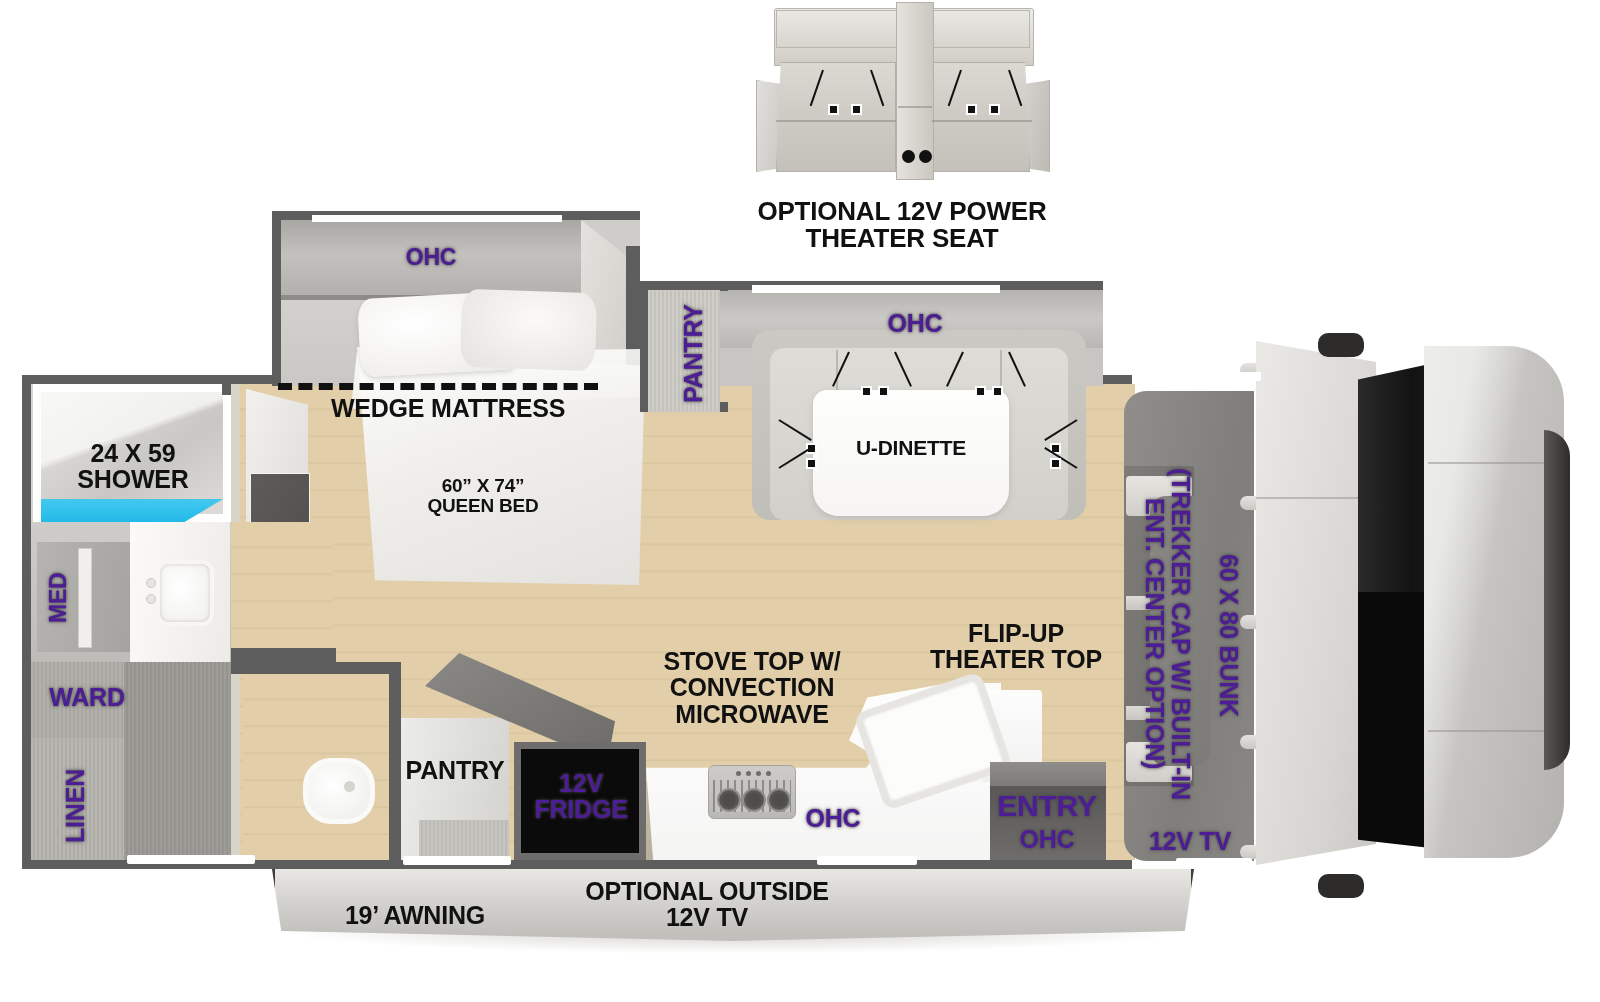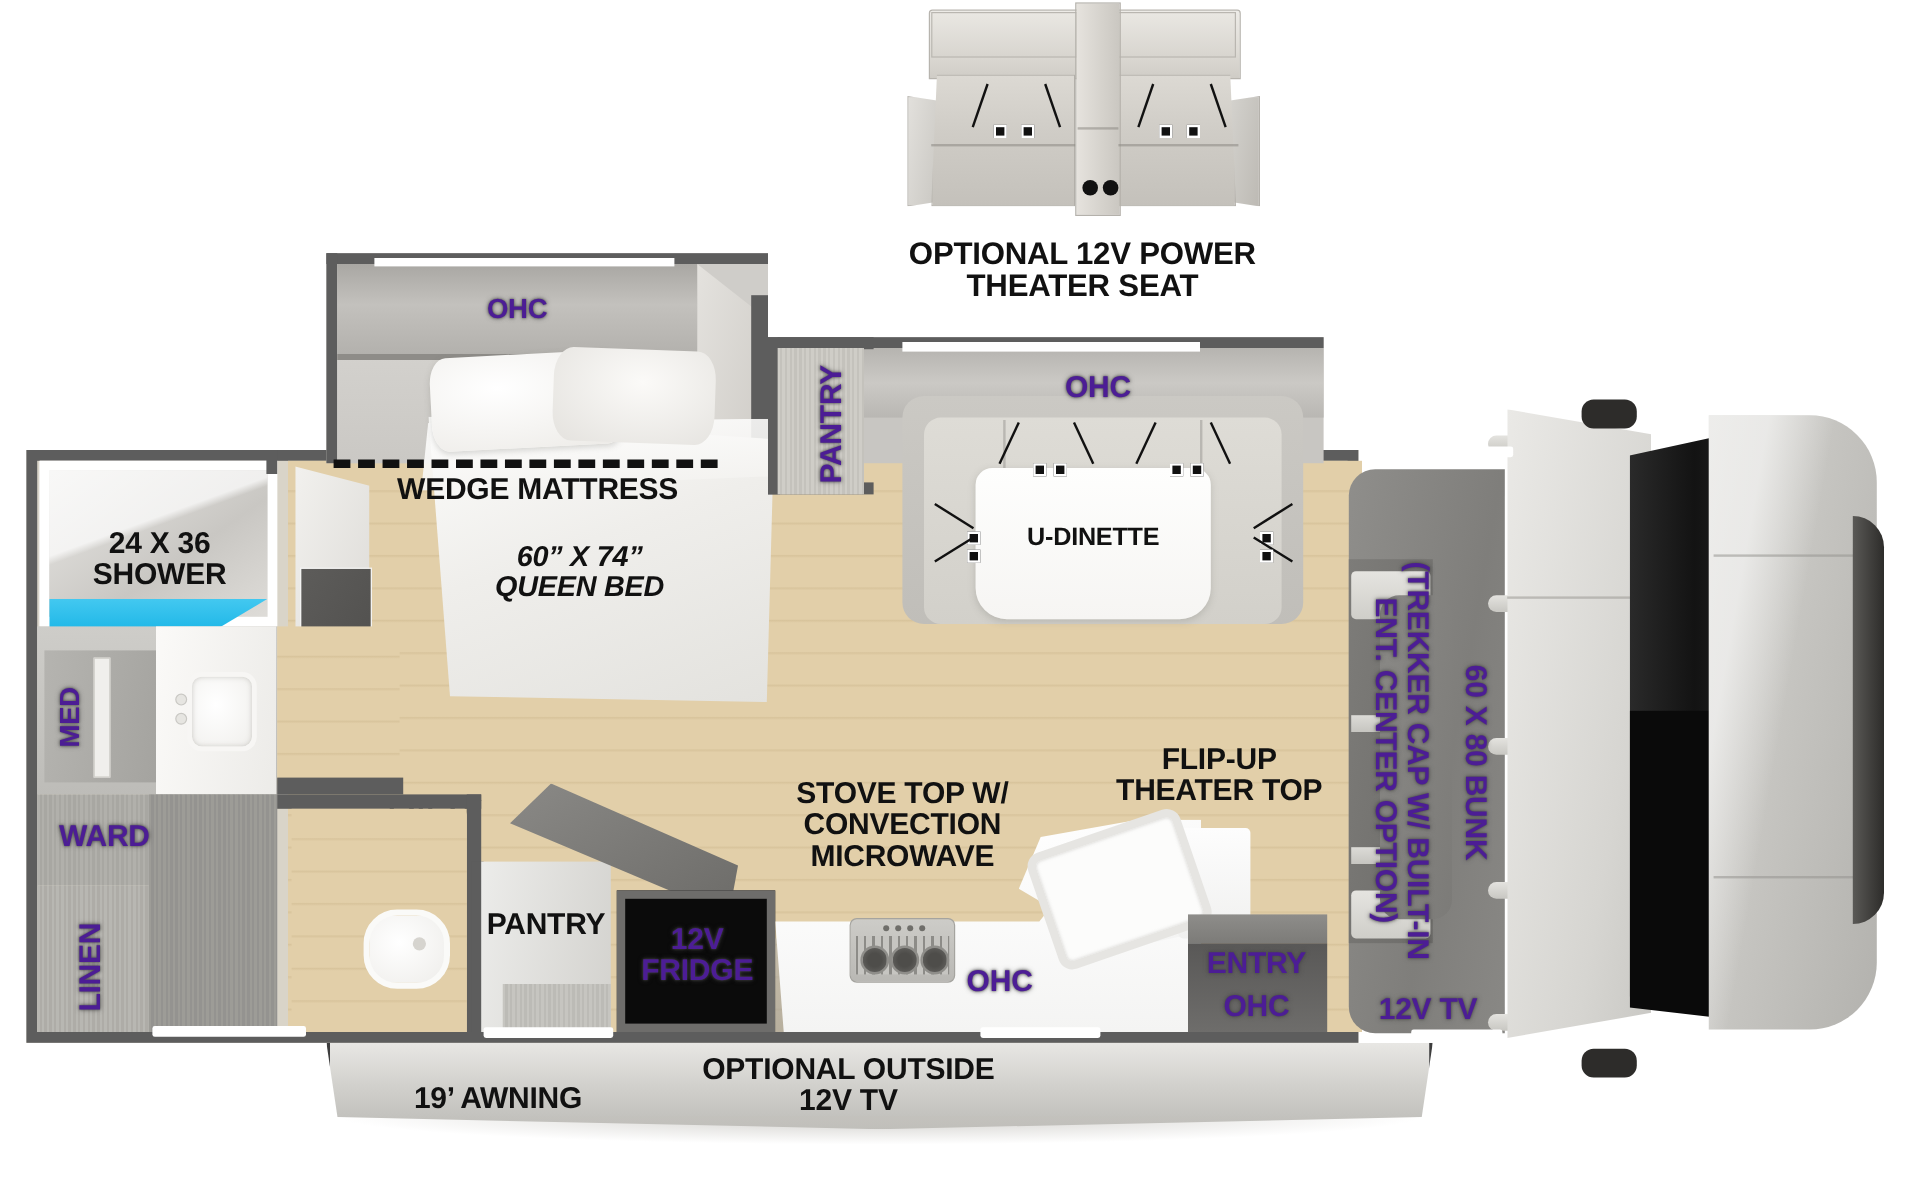--- a/index.html
+++ b/index.html
@@ -288,34 +288,34 @@
 
 <div id="bed">
   <div class="duvet"></div>
   <div class="duvet-fold"></div>
   <div class="pillow"></div>
   <div class="pillow2"></div>
 </div>
 
 <div id="wedgeline"></div>
 <div class="lbl dark" style="left:300px;top:395px;width:296px;font-size:25px;">WEDGE MATTRESS</div>
-<div class="lbl dark" style="left:355px;top:452px;width:256px;font-size:24px;font-style:italic;">60” X 74”
+<div class="lbl dark" style="left:355px;top:476px;width:256px;font-size:19px;">60” X 74”
 QUEEN BED</div>
 
 <div id="ns"></div>
 <div id="ns-tv"></div>
 <div class="lbl dark" style="left:248px;top:663px;width:224px;font-size:25px;">12V TV</div>
 
 <div id="bath-out"></div>
 <div id="shower"></div>
 <div id="shower-in"></div>
 <div id="shower-in2"></div>
 <div id="shower-pan"></div>
 <div id="bath-wall-v"></div>
-<div class="lbl dark" style="left:45px;top:440px;width:176px;font-size:25px;">24 X 36
+<div class="lbl dark" style="left:45px;top:440px;width:176px;font-size:25px;">24 X 59
 SHOWER</div>
 
 <div id="vanity"></div>
 <div id="med"></div>
 <div id="med-handle"></div>
 <div id="sinkwall"></div>
 <div id="sink"></div>
 <div class="faucet" style="left:146px;top:578px;"></div>
 <div class="faucet" style="left:146px;top:594px;"></div>
 <div class="lbl white vert180" style="left:46px;top:560px;height:76px;font-size:23px;">MED</div>
@@ -399,21 +399,21 @@
 <div class="recdot" style="left:806px;top:458px;"></div>
 <div class="rec" style="left:1076px;top:420px;transform:rotate(58deg);"></div>
 <div class="recdot" style="left:1050px;top:443px;"></div>
 <div class="rec" style="left:1076px;top:468px;transform:rotate(122deg);"></div>
 <div class="recdot" style="left:1050px;top:458px;"></div>
 
 <div class="box" style="left:990px;top:786px;width:116px;height:74px;
      background:linear-gradient(180deg,#595857,#6e6d6b);"></div>
 <div class="box" style="left:990px;top:762px;width:116px;height:24px;
      background:linear-gradient(180deg,#8e8d8a,#7c7b78);"></div>
-<div class="lbl white" style="left:988px;top:790px;width:118px;font-size:25px;">ENTRY</div>
+<div class="lbl white" style="left:988px;top:790px;width:118px;font-size:30px;">ENTRY</div>
 <div class="lbl white" style="left:988px;top:826px;width:118px;font-size:25px;">OHC</div>
 
 <div id="bunk"></div>
 <div id="entctr"></div>
 <div class="ecdoor" style="top:476px;"></div>
 <div class="ecslot" style="top:596px;"></div>
 <div class="ecslot" style="top:706px;"></div>
 <div class="ecdoor" style="top:742px;"></div>
 <div id="bunk-round"></div>
 <div class="knobpin" style="left:1240px;top:363px;"></div>

